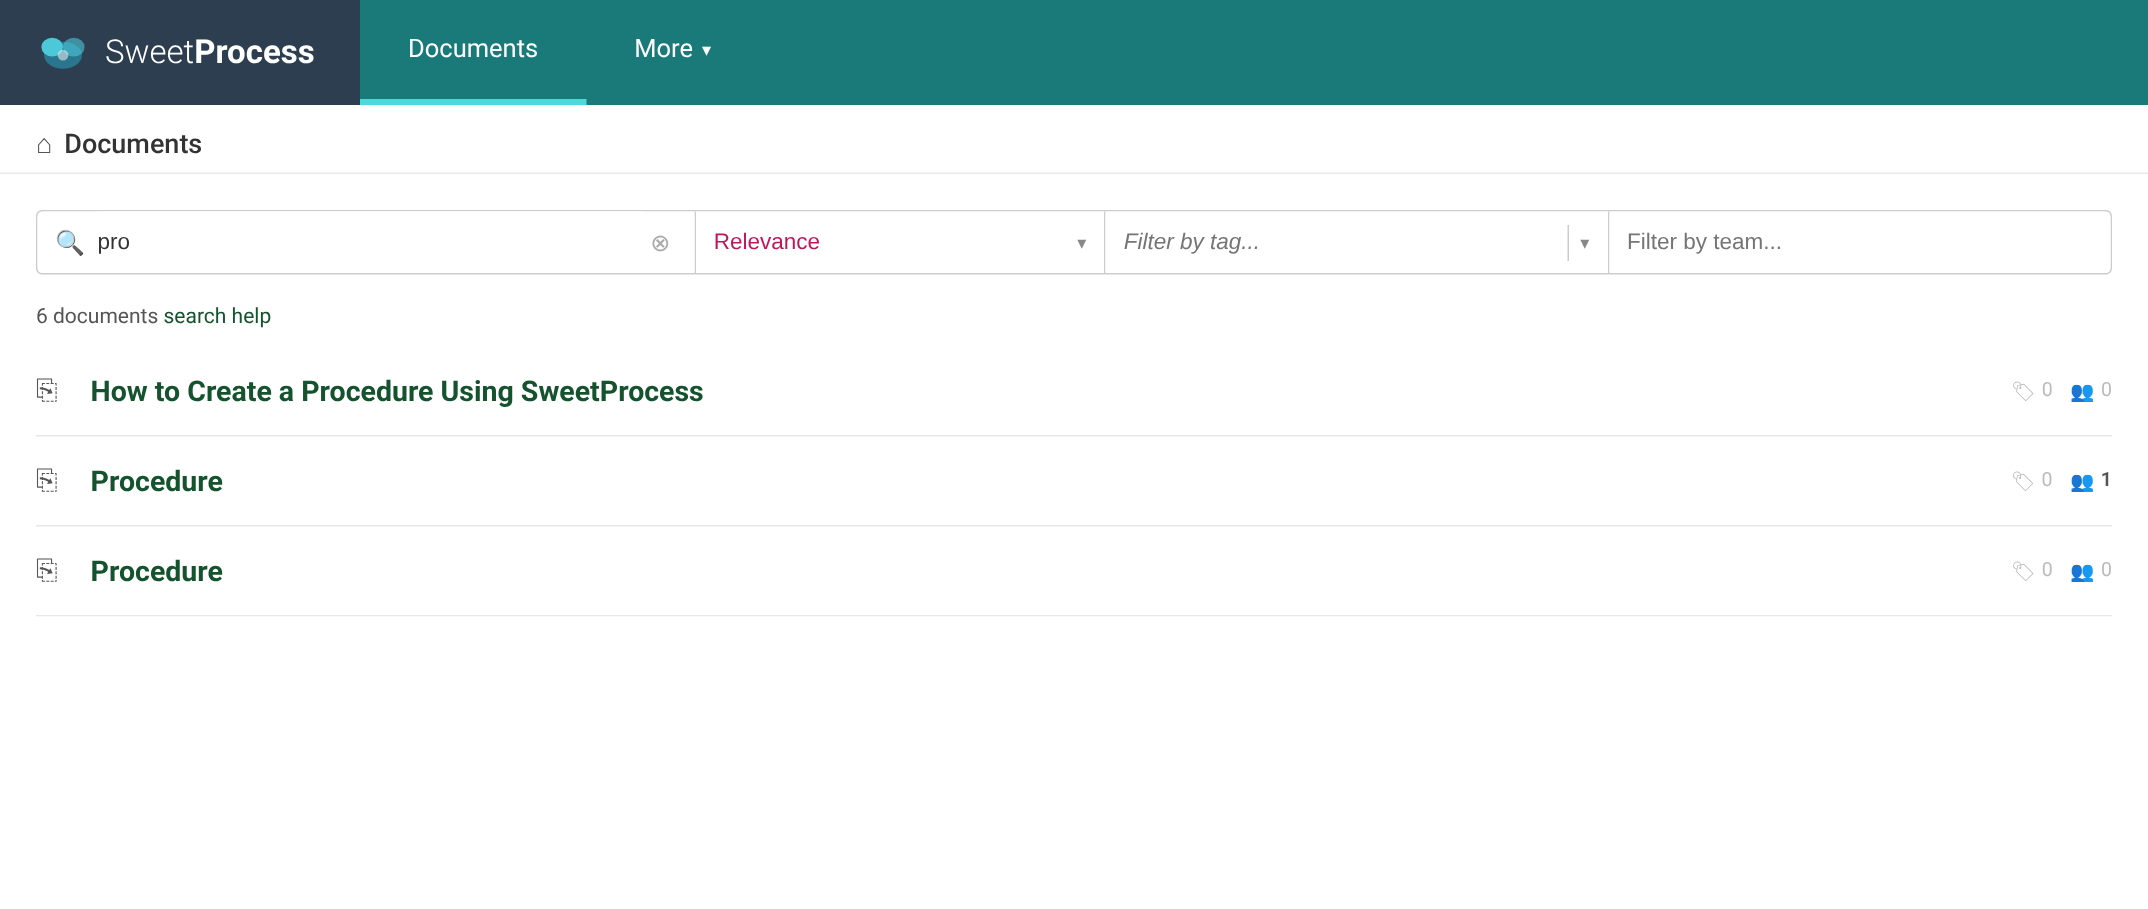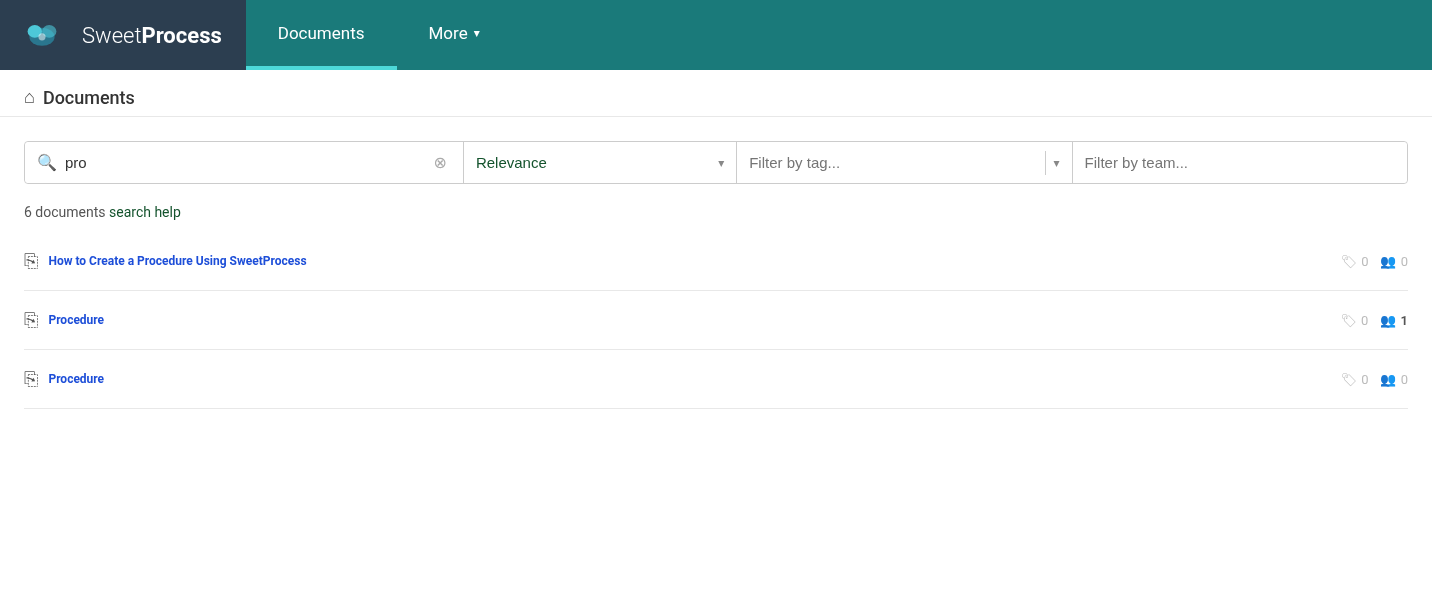--- a/index.html
+++ b/index.html
@@ -11,21 +11,20 @@
       align-items: stretch;
       background: #1a7a7a;
       height: 70px;
     }
     .logo-area {
       background: #2c3e50;
       display: flex;
       align-items: center;
       padding: 0 24px;
       min-width: 240px;
-      gap: 12px;
     }
     .logo-icon {
       width: 36px;
       height: 36px;
       margin-right: 10px;
       flex-shrink: 0;
     }
     .logo-text {
       font-size: 22px;
       color: #fff;
@@ -126,21 +125,21 @@
       align-items: center;
       border-right: 1px solid #ccc;
       background: #fff;
       padding: 0 12px;
       flex: 1.2;
     }
     .filter-select {
       border: none;
       outline: none;
       font-size: 15px;
-      color: #14532d;
+      color: #be185d;
       background: transparent;
       cursor: pointer;
       padding: 12px 0;
       flex: 1;
       appearance: none;
       -webkit-appearance: none;
     }
     .select-chevron {
       color: #888;
       font-size: 12px;
@@ -156,20 +155,21 @@
       flex: 1.5;
     }
     .filter-tag-input {
       border: none;
       outline: none;
       font-size: 15px;
       color: #aaa;
       background: transparent;
       padding: 12px 0;
       flex: 1;
+      font-style: italic;
     }
     .tag-chevron {
       color: #888;
       font-size: 12px;
     }
     .tag-divider {
       width: 1px;
       height: 24px;
       background: #ccc;
       margin: 0 8px;
@@ -218,23 +218,24 @@
       display: flex;
       align-items: center;
       gap: 10px;
     }
     .doc-icon {
       color: #555;
       font-size: 18px;
       flex-shrink: 0;
     }
     .doc-title {
-      font-size: 12px;
+      font-size: 19px;
       font-weight: 700;
-      color: #1d4ed8;
+      color: #14532d;
+      margin-left: 12px;
     }
     .doc-right {
       display: flex;
       align-items: center;
       gap: 12px;
     }
     .doc-tag-count {
       display: flex;
       align-items: center;
       gap: 4px;

